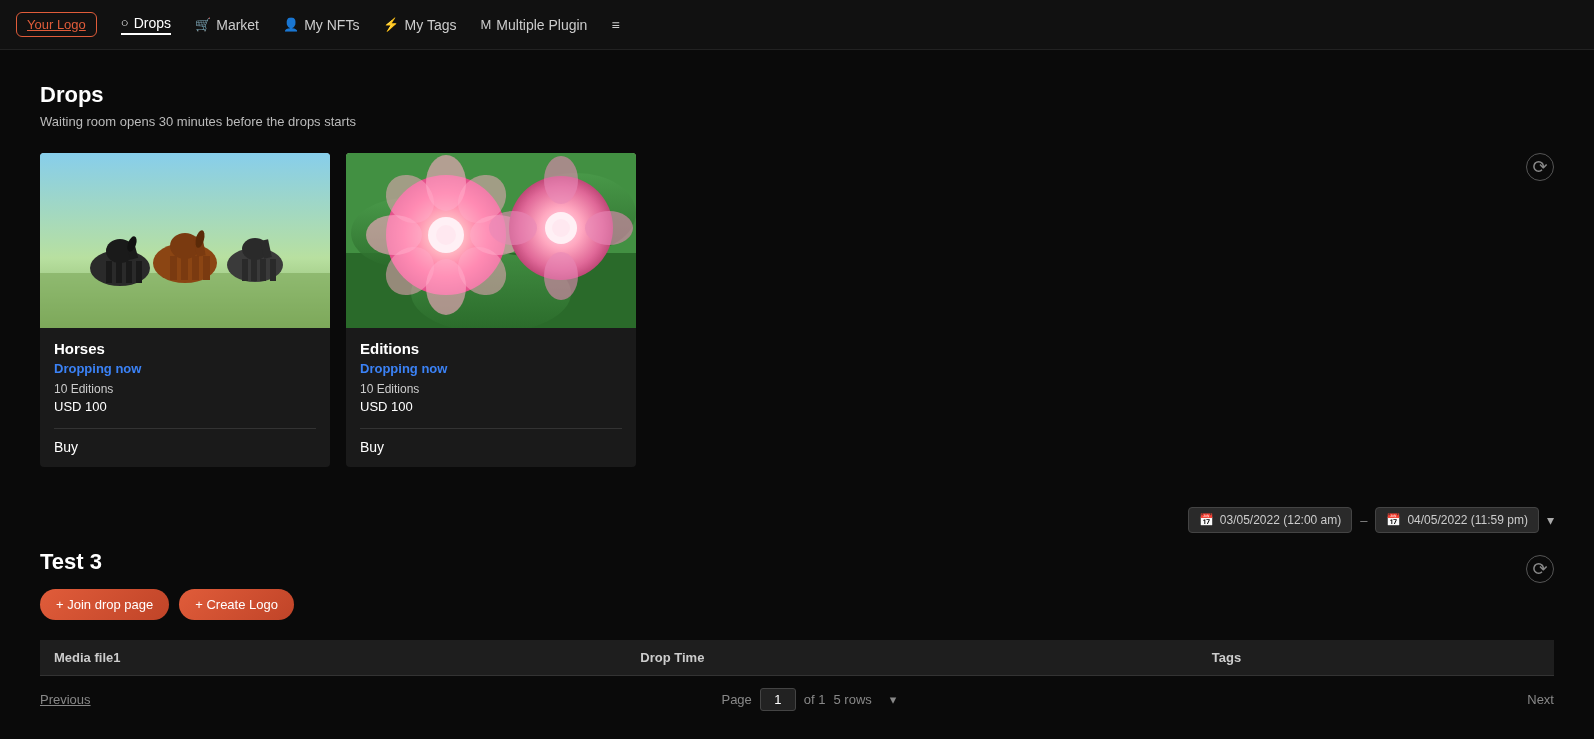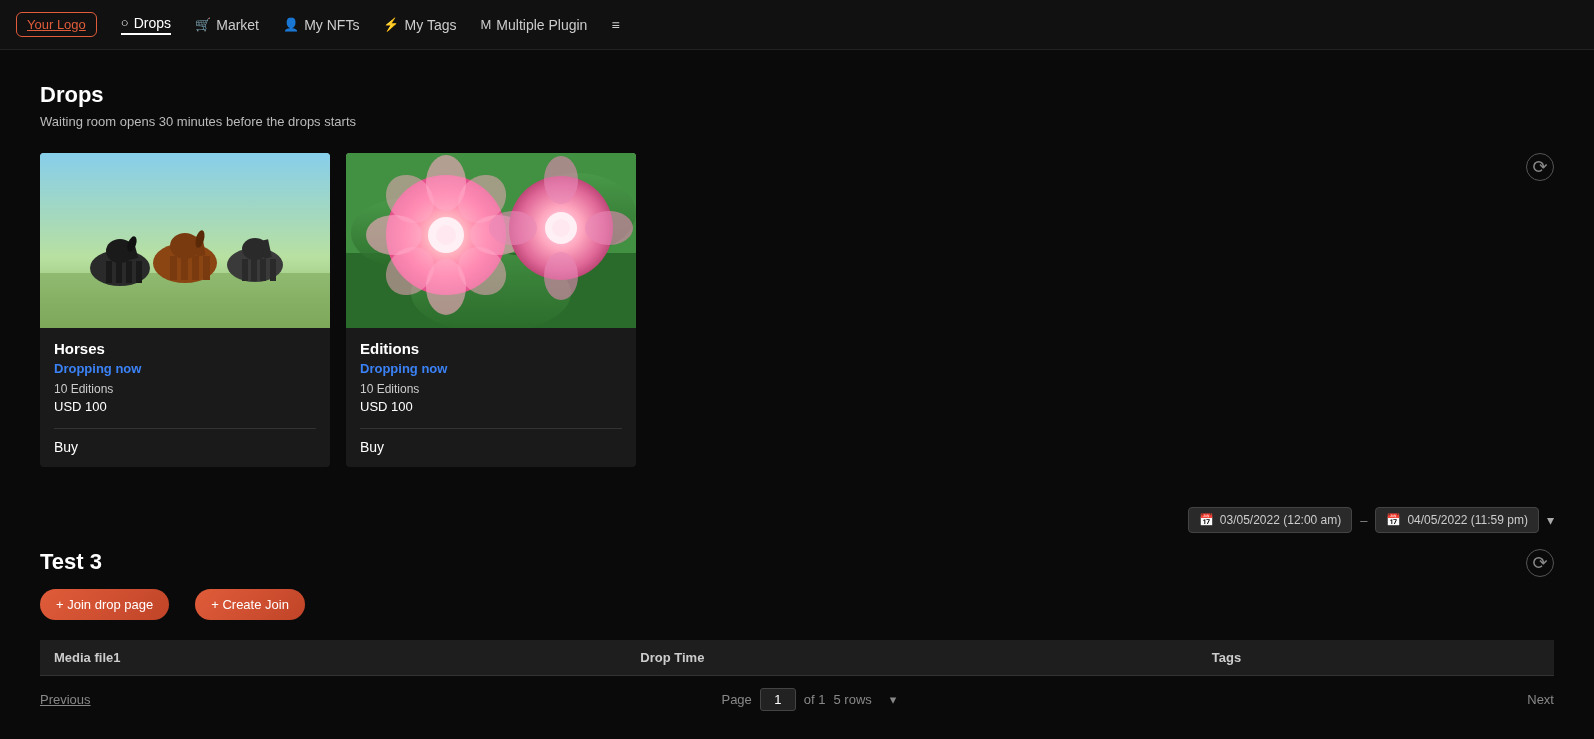--- a/index.html
+++ b/index.html
@@ -161,21 +161,21 @@
 
     
     .test3-title {
       font-size: 22px;
       font-weight: bold;
       color: #fff;
       margin-bottom: 14px;
     }
     .actions-row {
       display: flex;
-      gap: 26px;
+      gap: 10px;
       margin-bottom: 20px;
     }
     .btn-action {
       background: linear-gradient(135deg, #e05c3a, #c04428);
       border: none;
       color: #fff;
       padding: 8px 16px;
       border-radius: 20px;
       font-size: 13px;
       cursor: pointer;
@@ -230,21 +230,21 @@
       cursor: pointer;
     }
     .no-records {
       text-align: center;
       padding: 16px;
       color: #666;
       font-size: 13px;
     }
     .test3-header {
       display: flex;
-      align-items: flex-start;
+      align-items: center;
       justify-content: space-between;
       position: relative;
     }
 
     
     .horse-scene {
       width: 290px;
       height: 175px;
       background: linear-gradient(180deg, #87ceeb 0%, #b8e0a0 60%, #7da85a 100%);
       position: relative;
@@ -445,21 +445,21 @@
   </div>
 
   <div>
     <div class="test3-header">
       <div class="test3-title">Test 3</div>
       <span style="color:#888; font-size:18px; cursor:pointer; border:1px solid #555; border-radius:50%; width:28px; height:28px; display:flex; align-items:center; justify-content:center;">⟳</span>
     </div>
 
     <div class="actions-row">
       <button class="btn-action">+ Join drop page</button>
-      <button class="btn-action">+ Create Join</button>
+      <button class="btn-action">+ Create Logo</button>
     </div>
 
     <table class="data-table">
       <thead>
         <tr>
           <th>Media file1</th>
           <th>Drop Time</th>
           <th>Tags</th>
         </tr>
       </thead>

